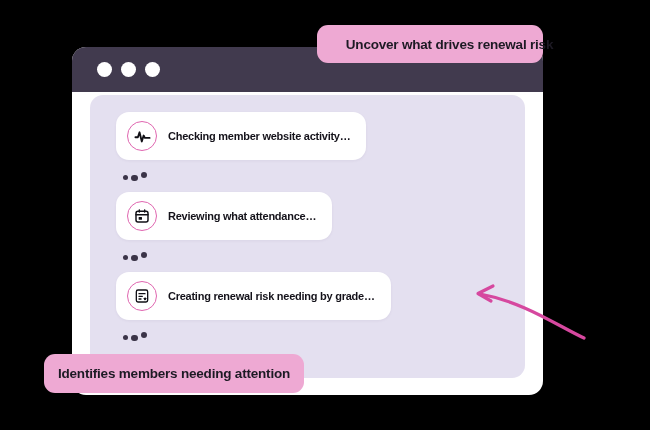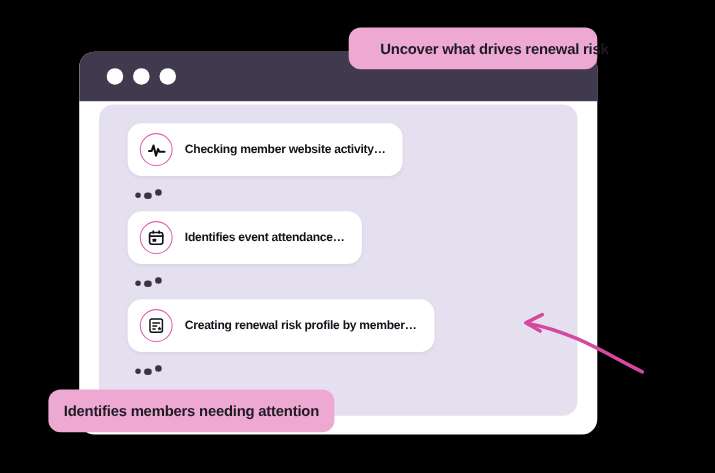--- a/index.html
+++ b/index.html
@@ -180,42 +180,42 @@
         
         <div class="card">
           <span class="card-icon">
             <svg width="16" height="16" viewBox="0 0 24 24" fill="none" stroke="#111016" stroke-width="2.2" stroke-linecap="round" stroke-linejoin="round">
               <rect x="3" y="5" width="18" height="16" rx="3"></rect>
               <path d="M3 10h18"></path>
               <path d="M8 3v3M16 3v3"></path>
               <rect x="7" y="13.5" width="5" height="4" rx="0.8" fill="#111016" stroke="none"></rect>
             </svg>
           </span>
-          <span class="card-label">Identifies event attendance…</span>
+          <span class="card-label">Reviewing what attendance…</span>
         </div>
 
         
         <div class="typing">
           <i class="d1"></i>
           <i class="d2"></i>
           <i class="d3"></i>
         </div>
 
         
         <div class="card">
           <span class="card-icon">
             <svg width="16" height="16" viewBox="0 0 24 24" fill="none" stroke="#111016" stroke-width="2" stroke-linecap="round" stroke-linejoin="round">
               <rect x="3.5" y="3" width="17" height="18" rx="2.5"></rect>
               <path d="M7.5 8.5h9"></path>
               <path d="M7.5 12.5h5"></path>
               <path d="M7.5 16.5h3"></path>
               <path d="M16.6 13.3l.85 1.8 1.95.28-1.4 1.37.33 1.95-1.73-.92-1.73.92.33-1.95-1.4-1.37 1.95-.28z" fill="#111016" stroke="none"></path>
             </svg>
           </span>
-          <span class="card-label">Creating renewal risk profile by member…</span>
+          <span class="card-label">Creating renewal risk needing by grade…</span>
         </div>
 
         
         <div class="typing">
           <i class="d1"></i>
           <i class="d2"></i>
           <i class="d3"></i>
         </div>
 
       </div>

